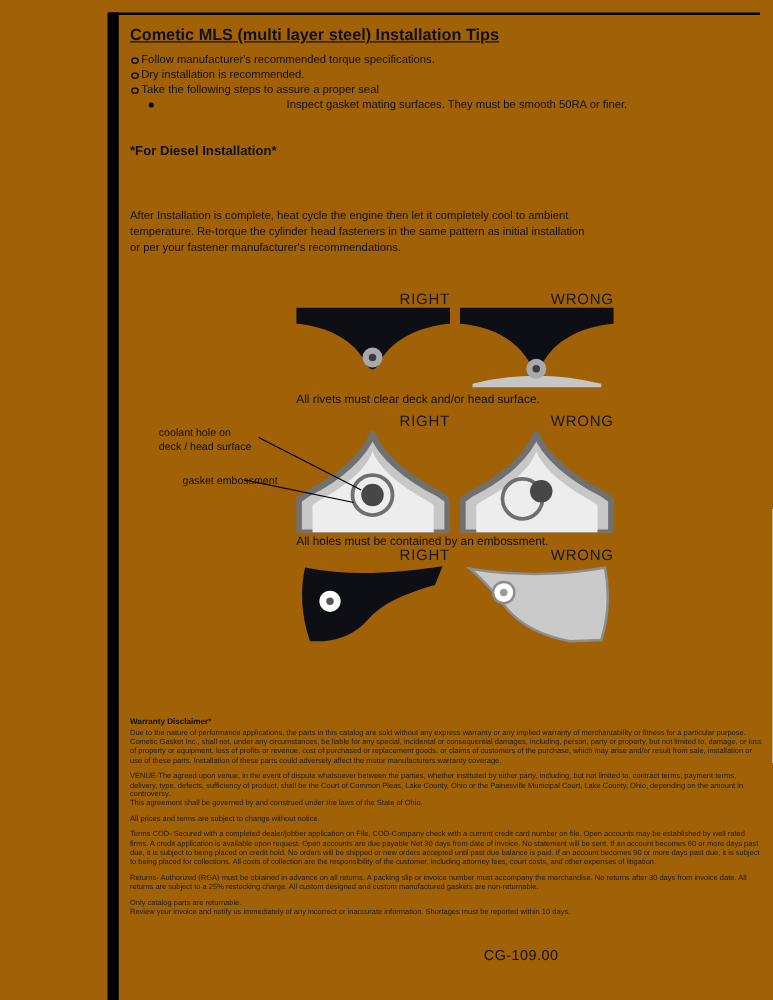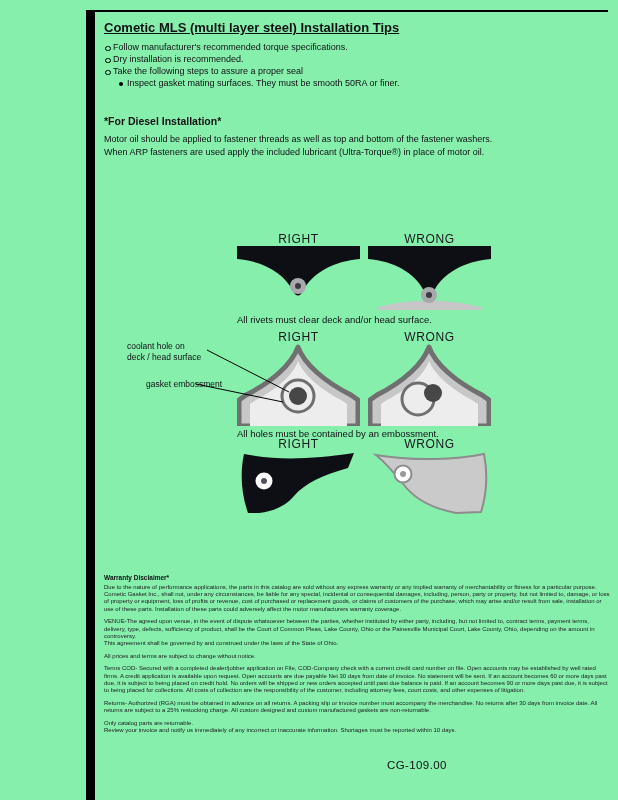--- a/index.html
+++ b/index.html
@@ -1,42 +1,42 @@
 <!DOCTYPE html>
 <html><head>
 <meta charset="utf-8">
 <style>
   * { margin:0; padding:0; box-sizing:border-box; }
   html,body { background:#e9e9e7; }
   .page {
-    position:relative; width:618px; height:800px; background:#86efac;
+    position:relative; width:618px; height:800px; background:#a16207;
     font-family:"Liberation Sans", sans-serif; color:#101014; overflow:hidden;
   }
   .abs { position:absolute; }
   .border-top { left:87px; top:10px; width:521px; height:2px; background:#000; }
   .border-left { left:86px; top:10px; width:9px; height:790px; background:#000; }
 
   .title { left:104px; top:20px; font-size:13px; font-weight:700; text-decoration:underline; }
 
   .tips { left:104px; top:42px; width:500px; font-size:9px; line-height:11.5px; }
   .bullet { position:relative; padding-left:9px; margin-bottom:0.5px; }
   .bullet::before {
     content:""; position:absolute; left:1px; top:3.5px; width:3.5px; height:3.5px;
     border:0.9px solid #000; border-radius:50%;
   }
-  .bullet.sub { margin-left:14px; }
+  .bullet.sub { margin-left:14px;text-align:center; }
   .bullet.sub::before { background:#000; border:none; width:4px; height:4px; top:4px; }
 
   .diesel-heading { left:104px; top:115px; font-size:10.5px; font-weight:700; }
   .para { left:104px; width:492px; font-size:9px; line-height:13px; white-space:pre-line; }
   .para1 { top:133px; }
   .para2 { top:166px; }
   .note { left:104px; top:209px; font-size:9px; }
 
-  .dg-label { font-size:12px; letter-spacing:0.6px; text-align:center; width:123px; color:#17171c; }
+  .dg-label { font-size:12px; letter-spacing:0.6px; text-align:right; width:123px; color:#17171c; }
   .caption { font-size:9.5px; white-space:pre-line; line-height:11.5px; }
   .annot { font-size:8.5px; line-height:10.5px; white-space:pre-line; }
 
   .legal { left:104px; top:574px; width:506px; }
   .legal h2 { font-size:6.5px; font-weight:700; margin-bottom:3px; }
   .legal p { font-size:6px; line-height:7.2px; margin-bottom:5.5px; white-space:pre-line; color:#1b1b1e; }
 
   .footer-code { left:387px; top:759px; font-size:11.5px; letter-spacing:0.4px; }
 
   svg.diagram { display:block; }
@@ -53,22 +53,23 @@
   <h1 class="abs title">Cometic MLS (multi layer steel) Installation Tips</h1>
 
   <div class="abs tips">
     <div class="bullet"><span>Follow manufacturer's recommended torque specifications.</span></div>
     <div class="bullet"><span>Dry installation is recommended.</span></div>
     <div class="bullet"><span>Take the following steps to assure a proper seal</span></div>
     <div class="bullet sub"><span>Inspect gasket mating surfaces.  They must be smooth 50RA or finer.</span></div>
   </div>
 
   <h2 class="abs diesel-heading">*For Diesel Installation*</h2>
-  <p class="abs para para1">Motor oil should be applied to fastener threads as well as top and bottom of the fastener washers.
-When ARP fasteners are used apply the included lubricant (Ultra-Torque®) in place of motor oil.</p>
+  <p class="abs para para2">After Installation is complete, heat cycle the engine then let it completely cool to ambient
+temperature. Re-torque the cylinder head fasteners in the same pattern as initial installation
+or per your fastener manufacturer's recommendations.</p>
 
   <div class="abs dg-label" style="left:237px; top:232px;">RIGHT</div>
   <div class="abs dg-label" style="left:368px; top:232px;">WRONG</div>
 
   <svg class="abs diagram" style="left:237px; top:246px;" width="123" height="64" viewBox="0 0 123 64">
     <path d="M0,0 H123 V13 C97,15 75,27 66,45 C63,51 59,51 56,45 C47,27 26,15 0,13 Z" fill="#0e0e15"></path>
     <circle cx="61" cy="40" r="8" fill="#a9a9ad"></circle>
     <circle cx="61" cy="40" r="3" fill="#3a3a40"></circle>
   </svg>
 

